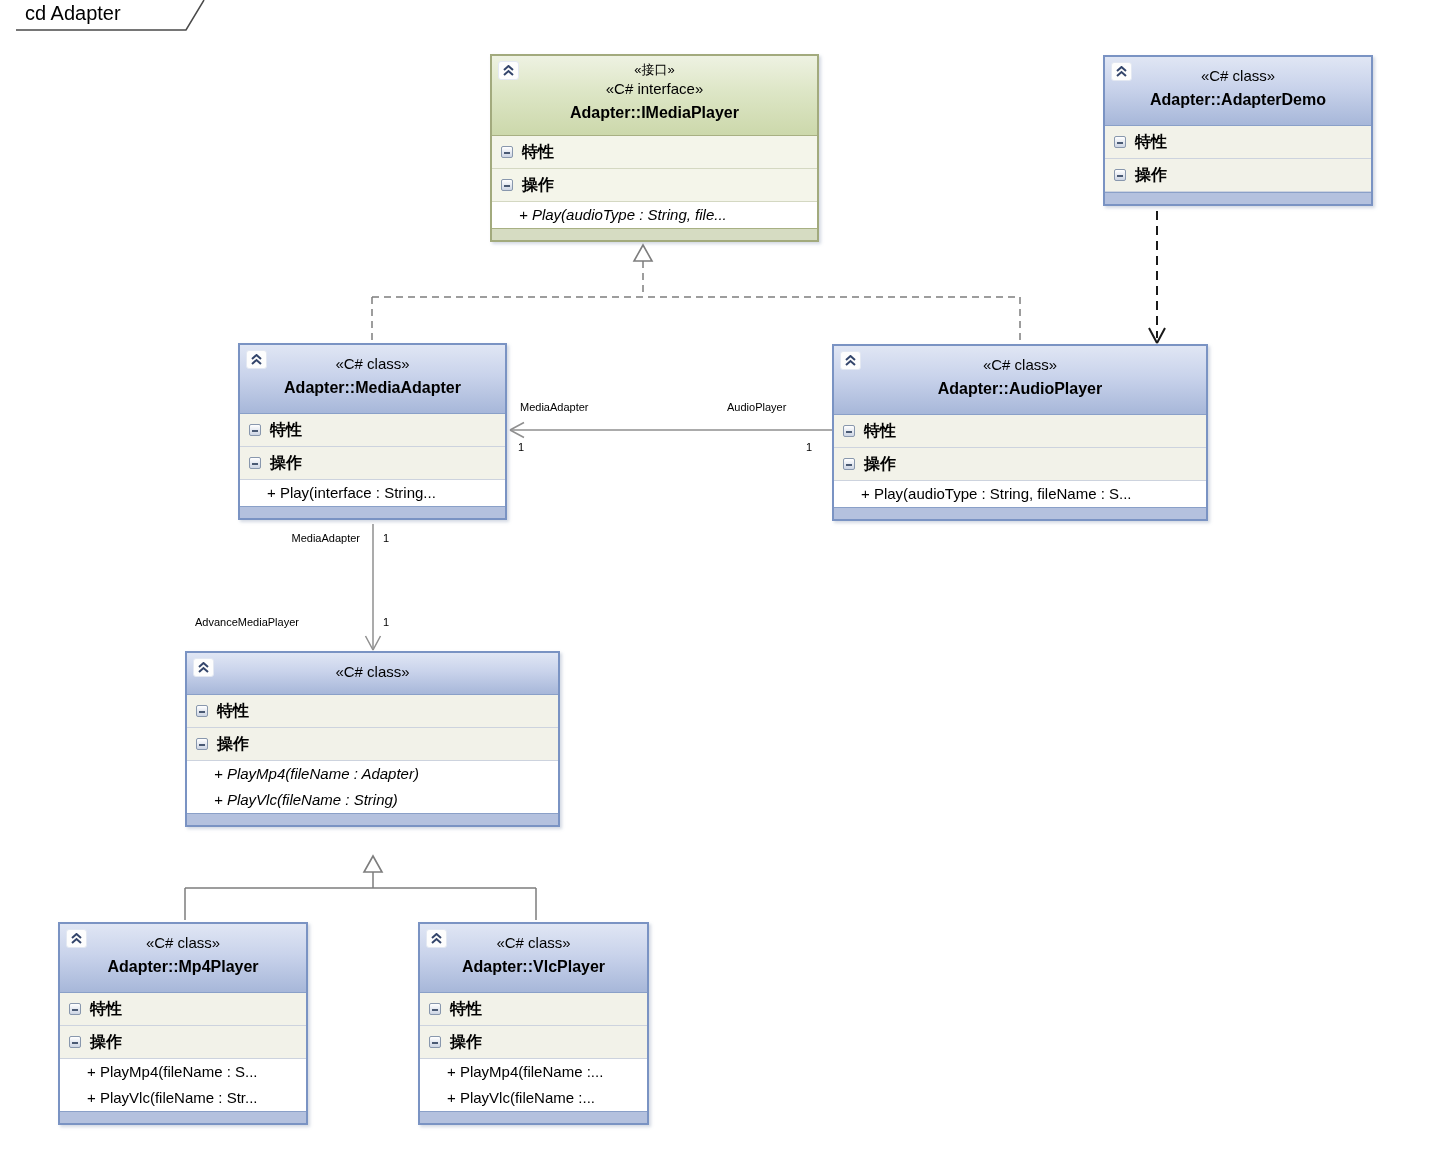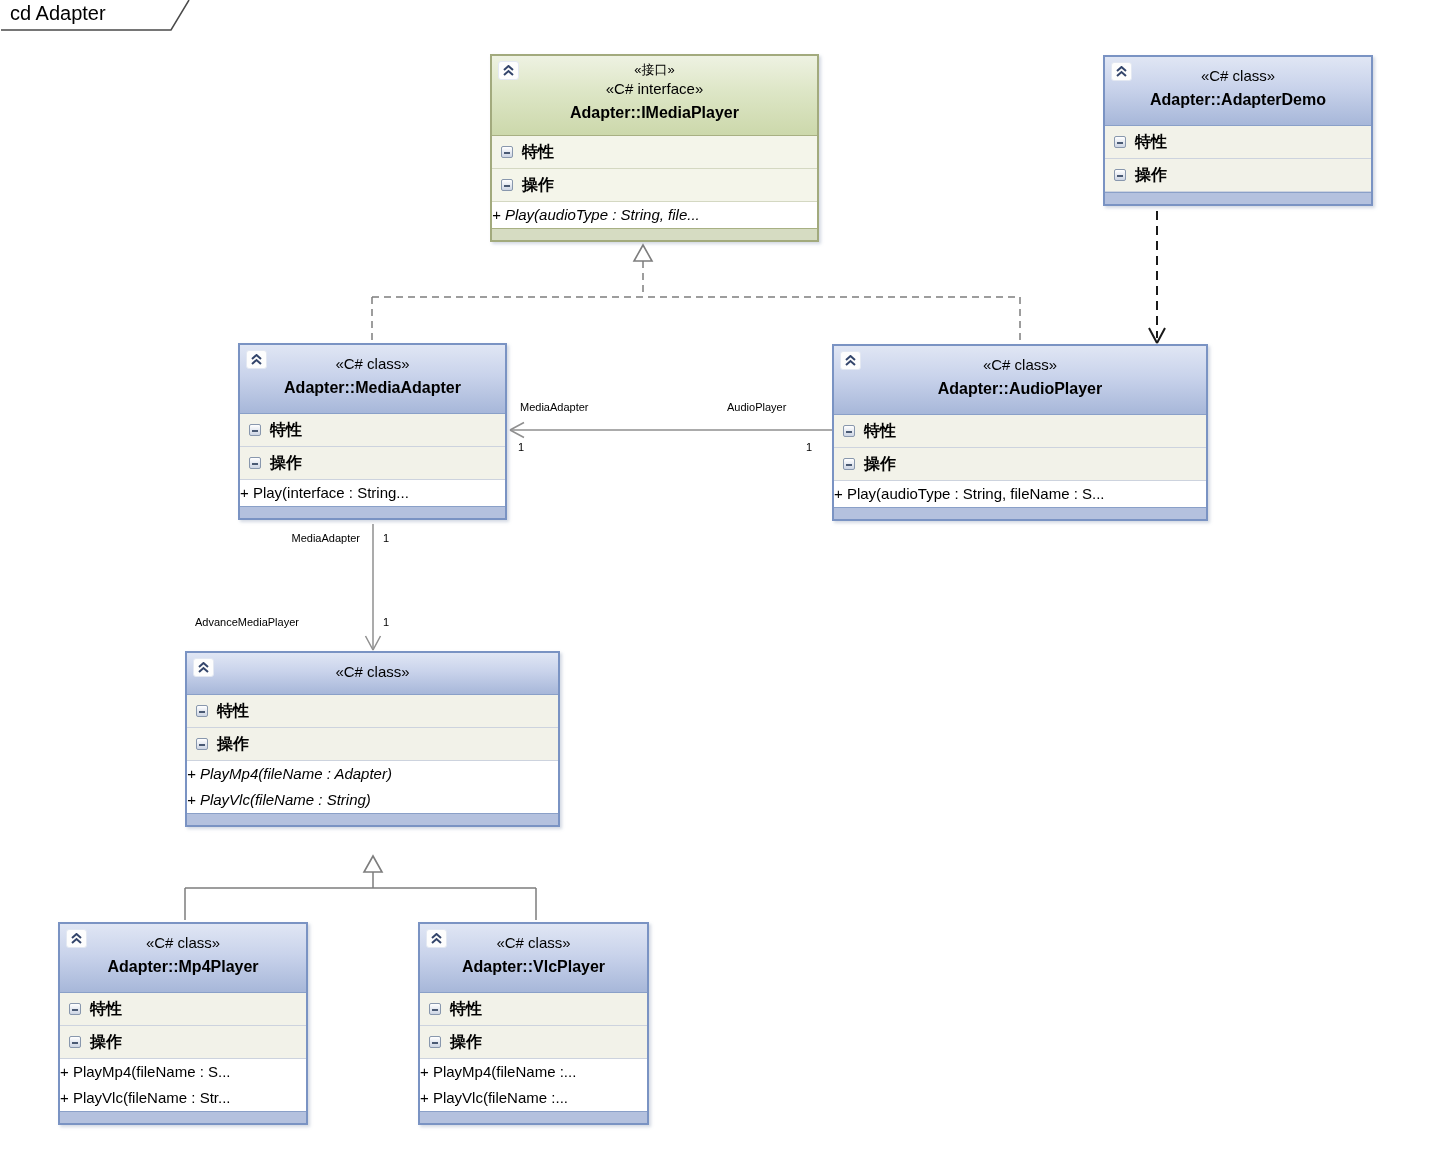--- a/index.html
+++ b/index.html
@@ -2,21 +2,21 @@
 <html><head>
 <meta charset="utf-8">
 <style>
   html,body{margin:0;padding:0;}
   body{
     width:1438px;height:1157px;position:relative;background:#ffffff;
     font-family:"Liberation Sans","DejaVu Sans",sans-serif;color:#000;
     overflow:hidden;
   }
   
-  .frame-tab{position:absolute;left:1px;top:0;width:200px;height:32px;}
+  .frame-tab{position:absolute;left:16px;top:0;width:200px;height:32px;}
   .frame-tab svg{position:absolute;left:0;top:0;}
   .frame-tab .tab-text{
     position:absolute;left:9px;top:2px;font-size:20px;color:#000;
     letter-spacing:0px;white-space:nowrap;
   }
   
   .edges{position:absolute;left:0;top:0;z-index:1;}
   .edge-label{
     position:absolute;z-index:3;font-size:11px;color:#000;white-space:nowrap;
     background:transparent;
@@ -56,21 +56,21 @@
     border:1px solid #8897ad;border-radius:2px;
     background:linear-gradient(180deg,#ffffff,#cdd5e4);
     position:relative;
   }
   .minus-box::after{
     content:"";position:absolute;left:2px;right:2px;top:5px;height:2px;
     background:#4a5a74;
   }
   .op-row{
     background:#ffffff;font-size:15px;line-height:26px;height:26px;
-    white-space:nowrap;overflow:hidden;
+    padding-left:27px;white-space:nowrap;overflow:hidden;
     box-sizing:border-box;
   }
   .op-row.italic{font-style:italic;}
   .foot{
     height:12px;background:#b4c1de;border-top:1px solid #8aa0c8;
     box-sizing:border-box;
   }
   
   .uml-box.green{border-color:#a2aa7d;background:#f4f5ea;}
   .uml-box.green .hdr{

